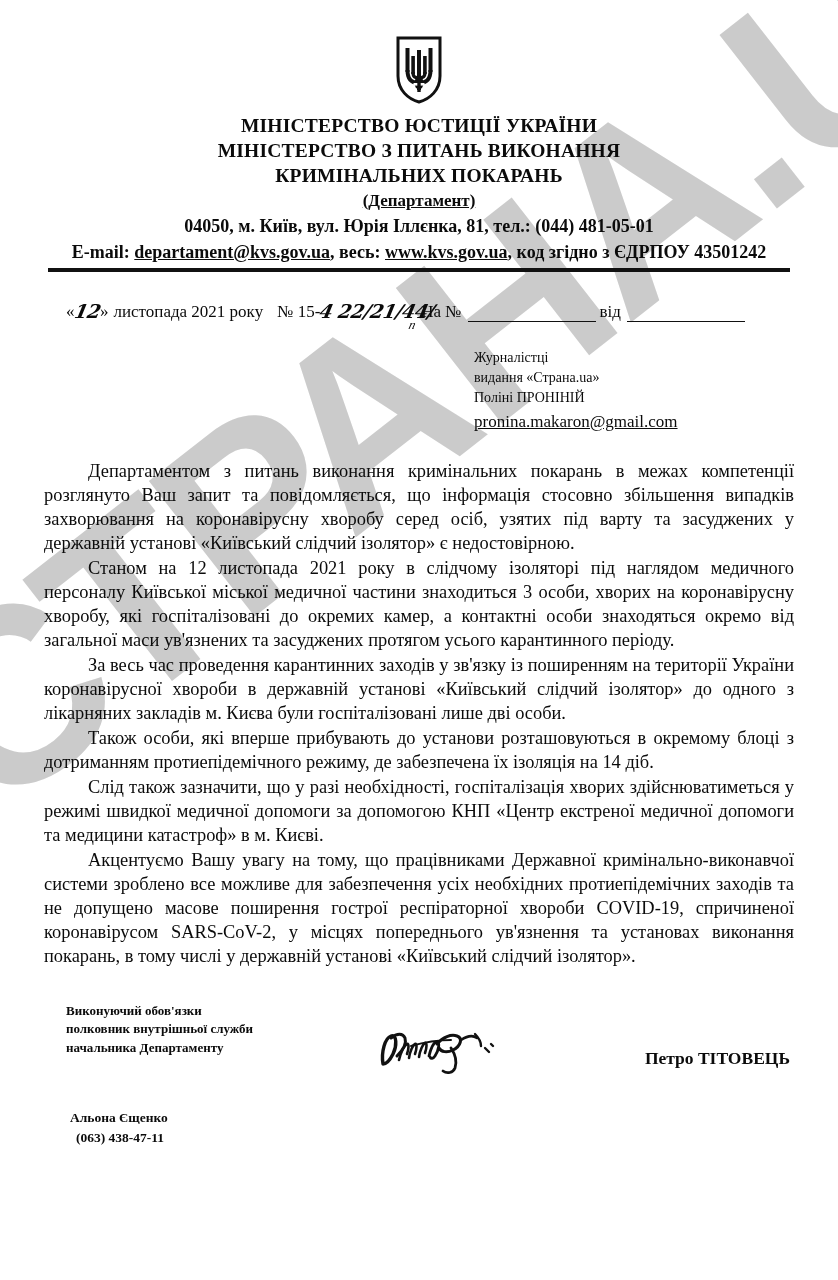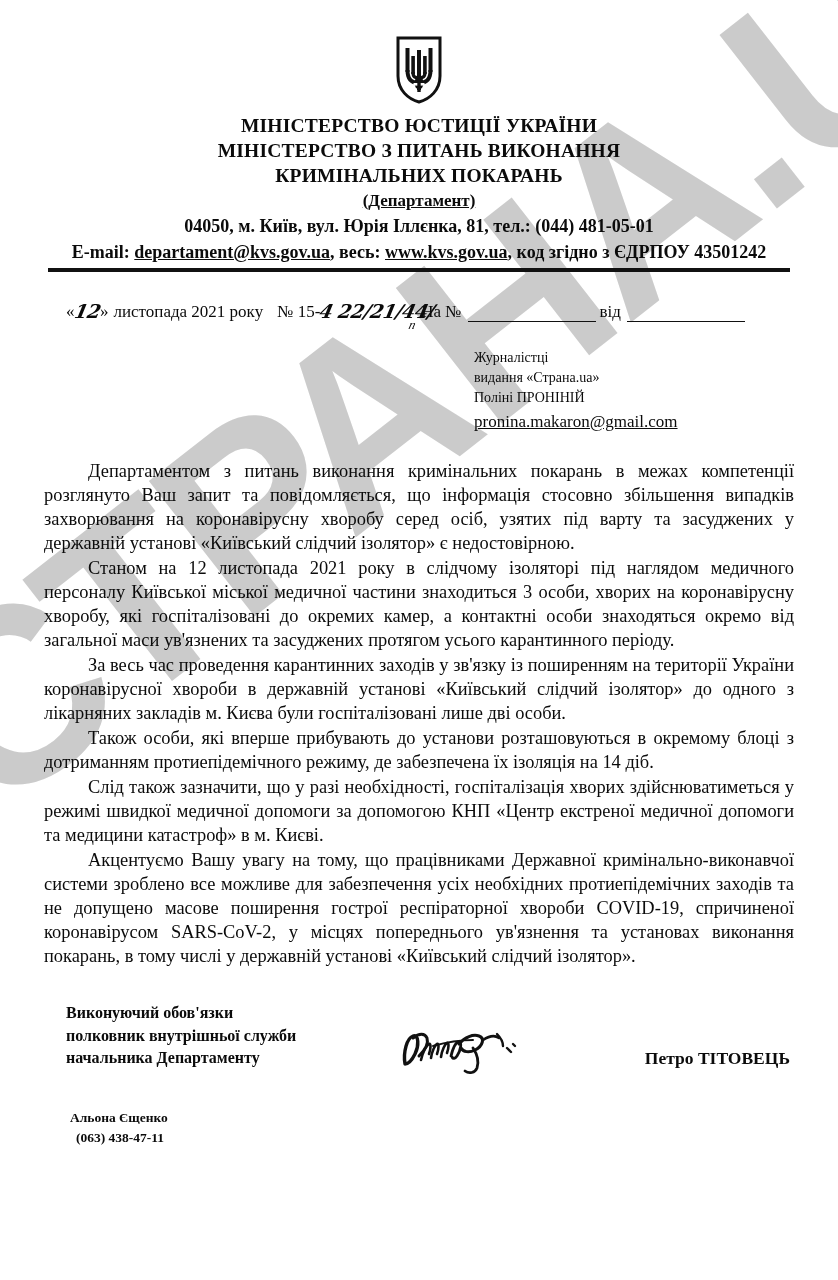--- a/index.html
+++ b/index.html
@@ -161,21 +161,21 @@
 
   
   .sig-block {
     margin-top: 34px;
     display: flex;
     align-items: flex-start;
     justify-content: space-between;
   }
   .sig-title {
     font-weight: 700;
-    font-size: 16px;
+    font-size: 13px;
     line-height: 1.42;
     padding-left: 22px;
   }
   .sig-mark {
     flex: 0 0 auto;
     padding-top: 22px;
     padding-right: 4px;
   }
   .sig-name {
     font-weight: 700;

